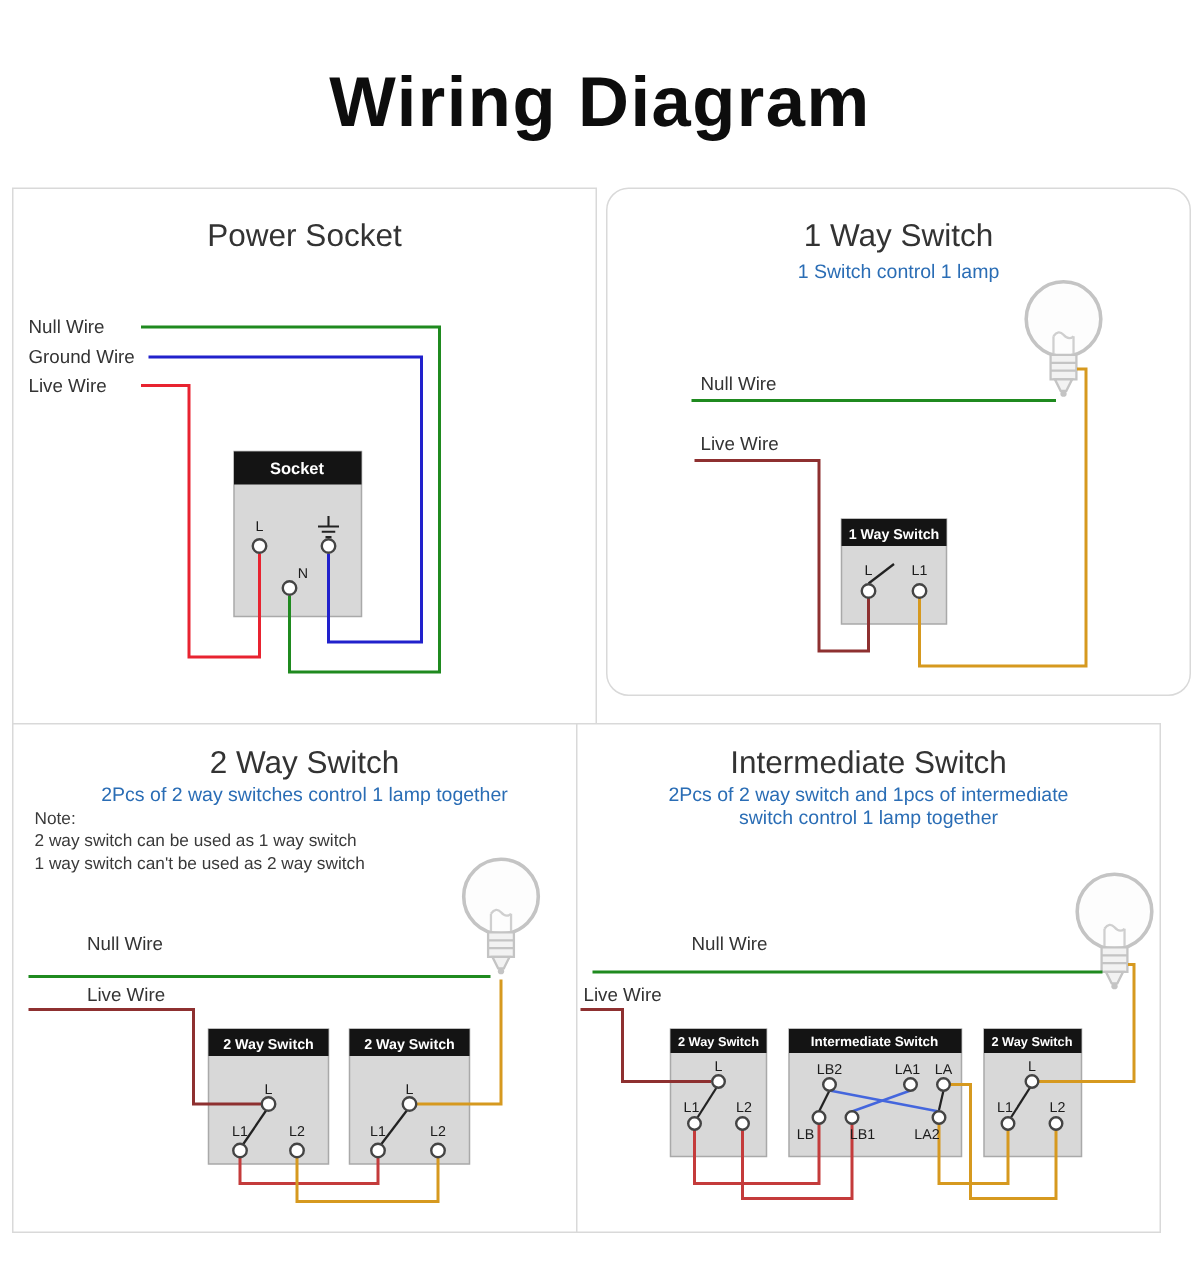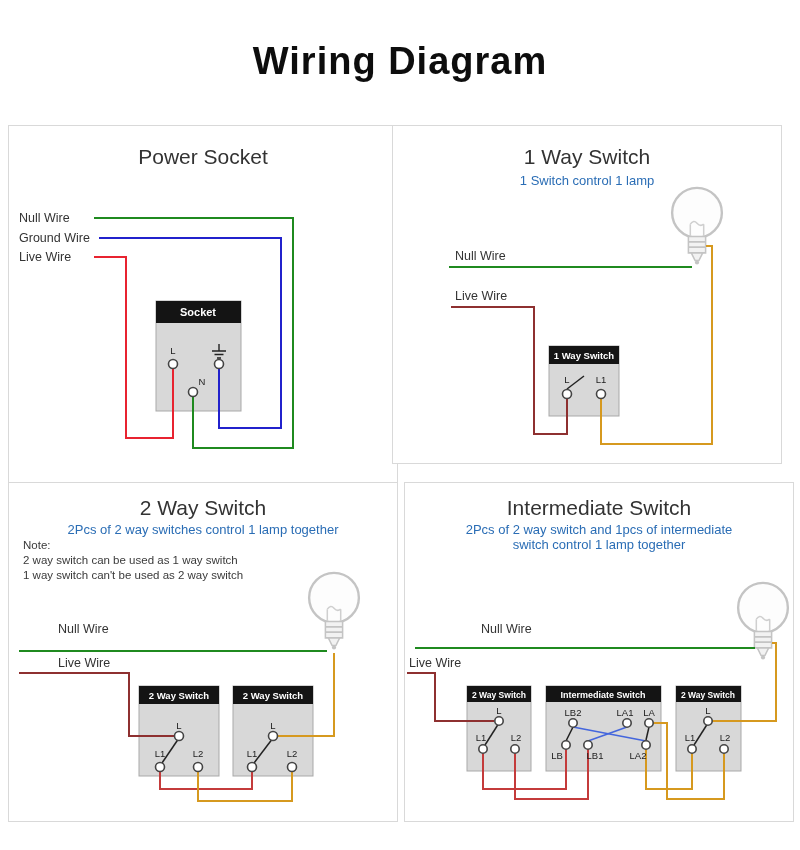--- a/index.html
+++ b/index.html
@@ -3,28 +3,28 @@
 <meta charset="utf-8">
 <style>
   * { margin:0; padding:0; box-sizing:border-box; }
   html,body { background:#fff; }
   body {
     width:800px; height:850px; position:relative; overflow:hidden;
     font-family:"Liberation Sans", sans-serif;
   }
   .main-title {
     position:absolute; top:40px; left:0; width:800px; text-align:center;
-    font-size:38px; font-weight:bold; color:#0d0d0d; letter-spacing:1px;
+    font-size:47px; font-weight:bold; color:#0d0d0d; letter-spacing:1px;
   }
   .panel { position:absolute; border:1px solid #d9d9d9; background:#fff; }
   .panel svg { display:block; }
   #p1 { left:8px;  top:125px; width:390px; height:406px; }
-  #p2 { left:392px; top:125px; width:390px; height:339px; }
+  #p2 { left:404px; top:125px; width:390px; height:339px;border-radius:15px; }
   #p3 { left:8px;  top:482px; width:390px; height:340px; }
-  #p4 { left:404px; top:482px; width:390px; height:340px; }
+  #p4 { left:384px; top:482px; width:390px; height:340px; }
 
   text { font-family:"Liberation Sans", sans-serif; }
   .ptitle  { font-size:21px; fill:#333; text-anchor:middle; }
   .sub     { font-size:13px; text-anchor:middle; }
   .note    { font-size:11.5px; fill:#3a3a3a; }
   .wlabel  { font-size:12.5px; fill:#333; }
   .wire    { fill:none; stroke-width:2; }
   .boxbody { fill:#d8d8d8; stroke:#a9a9a9; stroke-width:1; }
   .boxhead { fill:#141414; }
   .headtxt { fill:#fff; text-anchor:middle; font-size:10px; font-weight:bold; }

